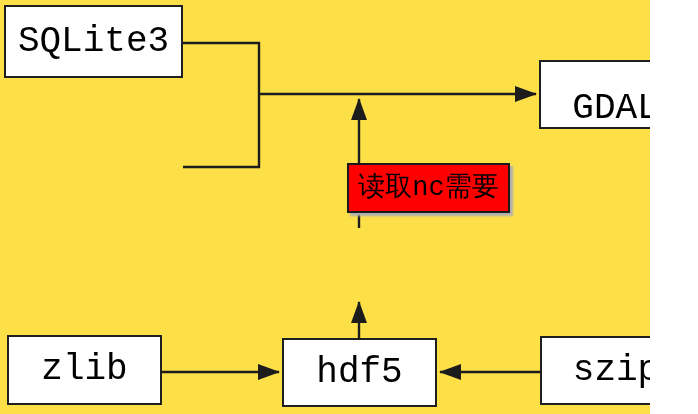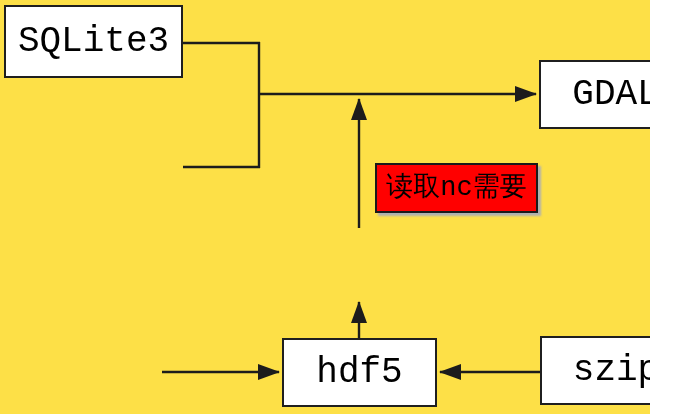--- a/index.html
+++ b/index.html
@@ -31,28 +31,28 @@
     display: flex;
     align-items: center;
     justify-content: center;
     color: #000000;
     font-size: 36px;
     line-height: 1;
     white-space: nowrap;
   }
   .node-sqlite3 { left: 4px;   top: 5px;   width: 179px; height: 73px; }
   .node-proj6   { left: 4px;   top: 132px; width: 179px; height: 71px; }
-  .node-gdal    { left: 539px; top: 60px;  width: 153px; height: 69px; }
+  .node-gdal    { left: 539px; top: 60px;  width: 153px; height: 69px; align-items: flex-end; }
   .node-netcdf  { left: 282px; top: 228px; width: 155px; height: 70px; }
   .node-hdf5    { left: 282px; top: 338px; width: 155px; height: 69px; }
   .node-zlib    { left: 7px;   top: 335px; width: 155px; height: 70px; }
   .node-szip    { left: 540px; top: 336px; width: 152px; height: 69px; }
   .annotation {
     position: absolute;
-    left: 375px;
+    left: 347px;
     top: 163px;
     width: 163px;
     height: 50px;
     box-sizing: border-box;
     background: #ff0000;
     border: 2px solid #1a1a1a;
     box-shadow: 3px 3px 2px #b0b0b0;
     display: flex;
     align-items: center;
     justify-content: center;
@@ -100,18 +100,21 @@
 
   <div class="annotation">
     <span>读取nc需要</span>
   </div>
 
 
   <div class="node node-hdf5">
     <span>hdf5</span>
   </div>
 
+  <div class="node node-zlib">
+    <span>zlib</span>
+  </div>
 
   <div class="node node-szip">
     <span>szip</span>
   </div>
 
 </div>
 
 </body></html>

